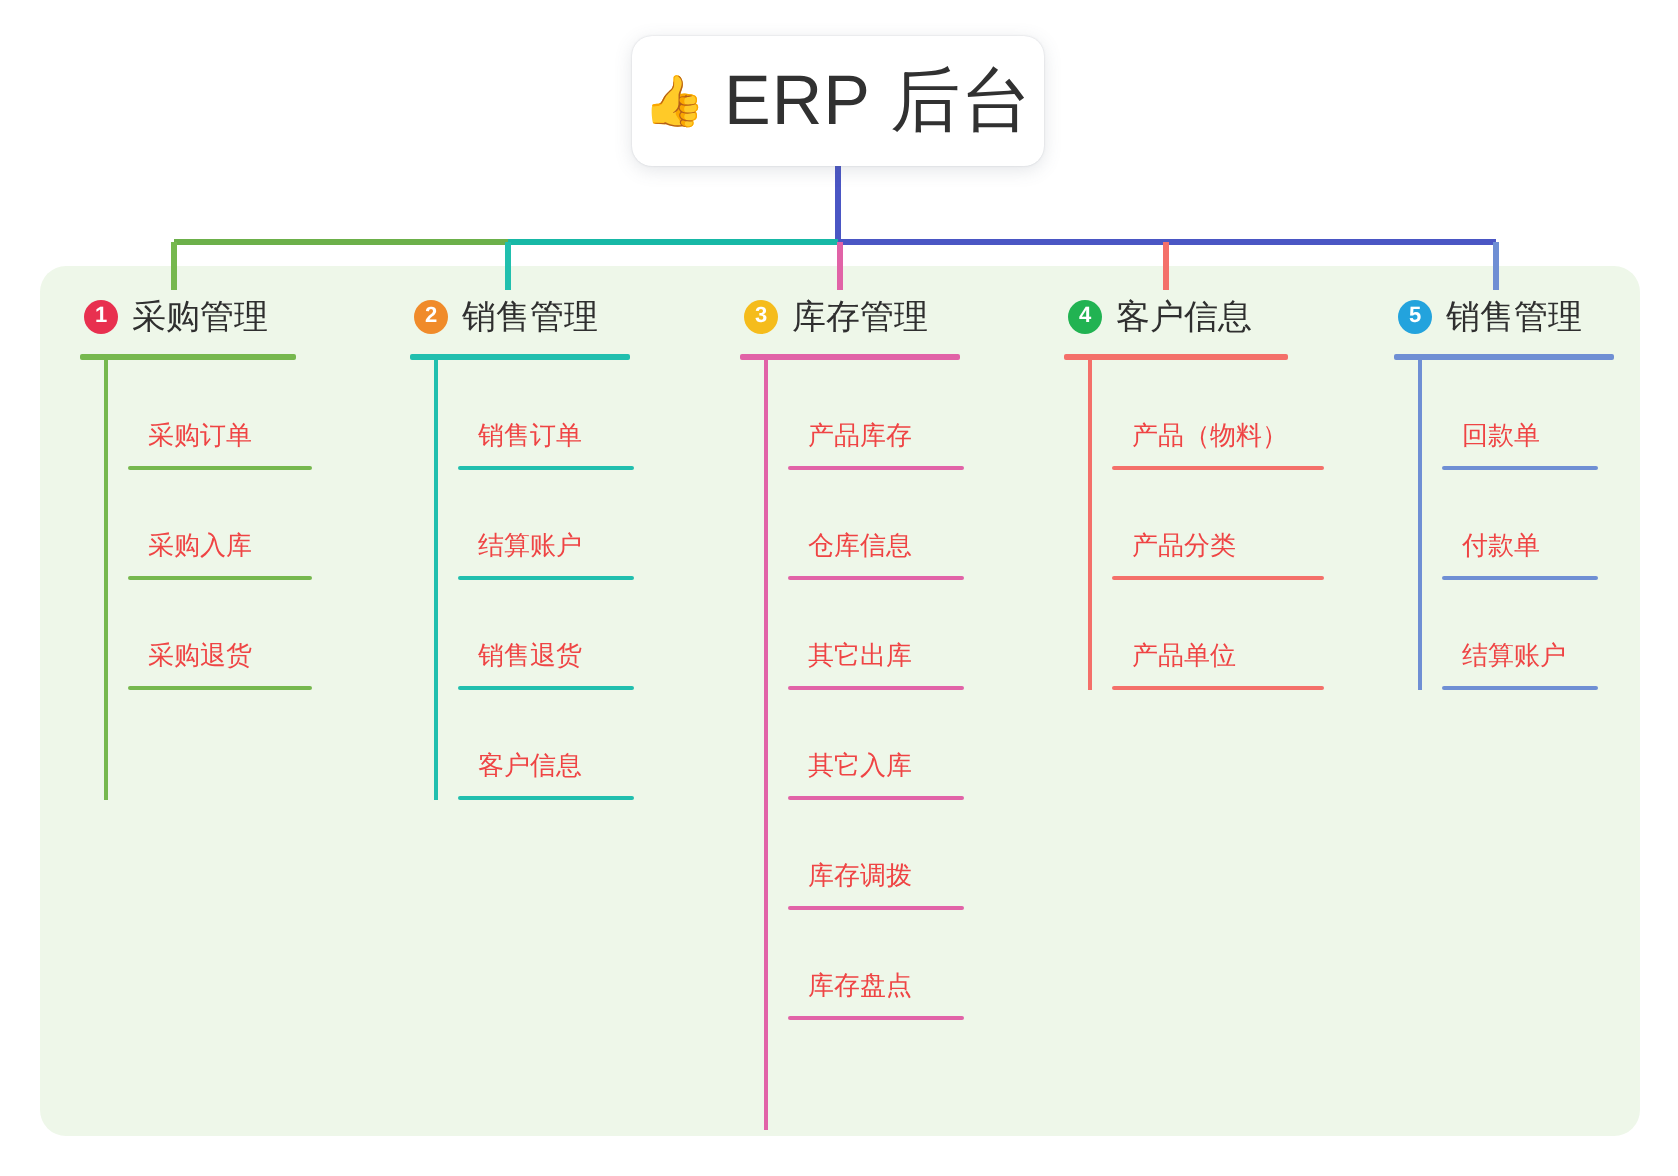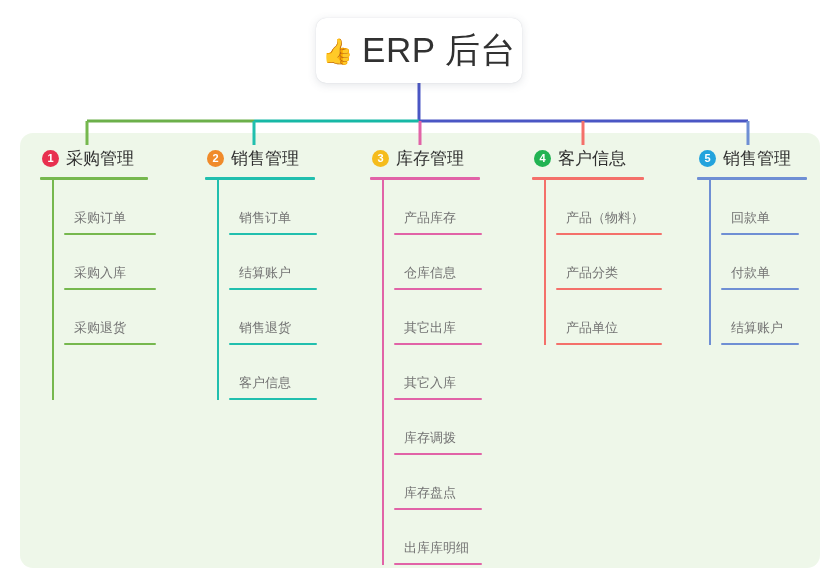--- a/index.html
+++ b/index.html
@@ -119,21 +119,21 @@
     position: relative;
     height: 55px;
     padding-left: 22px;
     box-sizing: border-box;
   }
   .leaf-label {
     position: absolute;
     left: 22px;
     bottom: 8px;
     font-size: 13px;
-    color: #737373;
+    color: #ef4444;
     white-space: nowrap;
   }
   .leaf-rule {
     position: absolute;
     left: 12px;
     bottom: 0;
     height: 2px;
     border-radius: 1px;
   }
 </style>
@@ -235,24 +235,20 @@
             <div class="leaf-rule" style="width: 88px; background: rgb(225, 99, 167);"></div>
           </div>
           <div class="leaf">
             <span class="leaf-label">库存调拨</span>
             <div class="leaf-rule" style="width: 88px; background: rgb(225, 99, 167);"></div>
           </div>
           <div class="leaf">
             <span class="leaf-label">库存盘点</span>
             <div class="leaf-rule" style="width: 88px; background: rgb(225, 99, 167);"></div>
           </div>
-          <div class="leaf">
-            <span class="leaf-label">出库库明细</span>
-            <div class="leaf-rule" style="width: 88px; background: rgb(225, 99, 167);"></div>
-          </div>
         </div>
       </div>
       <div class="col" style="left: 532px;">
         <div class="col-head">
           <span class="badge" style="background: rgb(33, 179, 82);">4</span>
           <span class="col-title">客户信息</span>
         </div>
         <div class="head-rule" style="width: 112px; background: rgb(244, 112, 106);"></div>
         <div class="items">
           <div class="trunk" style="background: rgb(244, 112, 106); height: 165px;"></div>

